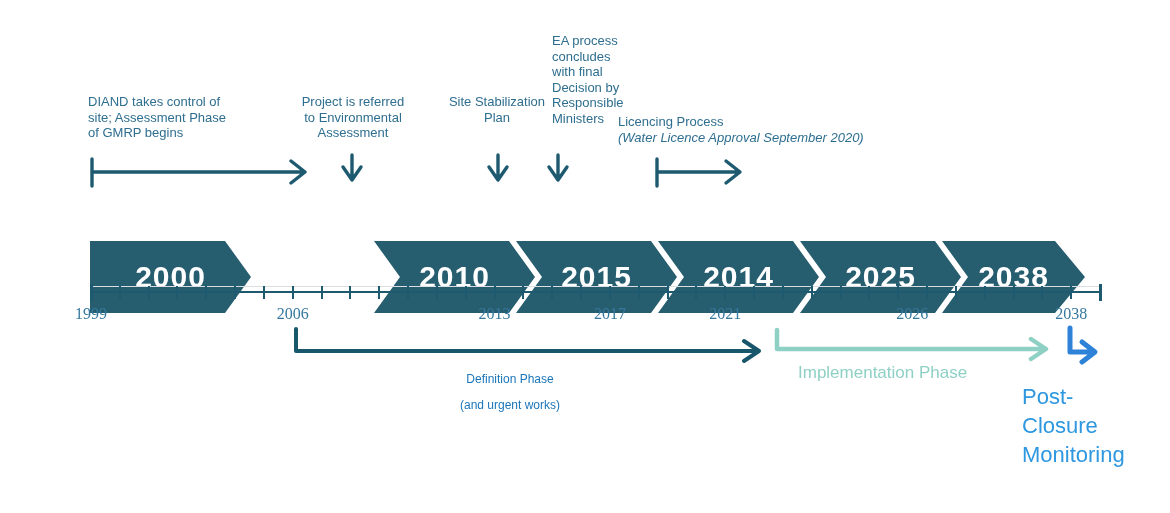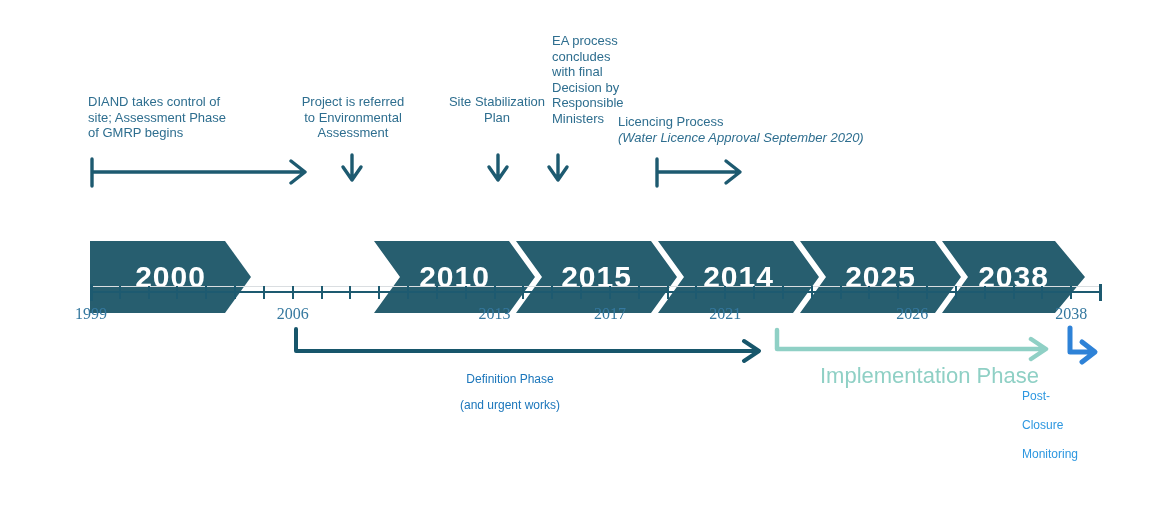--- a/index.html
+++ b/index.html
@@ -35,22 +35,22 @@
   .axis-line{position:absolute;left:0;top:8px;width:100%;height:2px;background:var(--axis);}
   .tick{position:absolute;top:3px;width:2px;height:13px;background:var(--axis);transform:translateX(-1px);}
   .tick.end{top:1px;height:17px;width:3px;}
   .axis-label{
     position:absolute;top:22px;transform:translateX(-50%);
     font-size:16px;color:var(--axis-label);white-space:nowrap;
   }
   
   .phase-label{position:absolute;}
   .def-label{left:412px;top:366px;width:196px;text-align:center;font-size:12px;line-height:26px;color:var(--definition-text);}
-  .impl-label{left:820px;top:363px;width:220px;font-size:22px;color:var(--implementation);}
-  .post-label{left:1022px;top:382px;width:130px;font-size:12px;line-height:29px;color:var(--post-closure-text);}
+  .impl-label{left:798px;top:363px;width:220px;font-size:17px;color:var(--implementation);}
+  .post-label{left:1022px;top:382px;width:130px;font-size:22px;line-height:29px;color:var(--post-closure-text);}
   .phase-label span{display:block;}
   .impl-label span{display:inline;}
 </style>
 </head>
 <body>
 
 <div class="canvas">
 
   <div class="ann" style="left:88px;top:94px;width:195px;">
     <span class="ln">DIAND takes control of</span>

